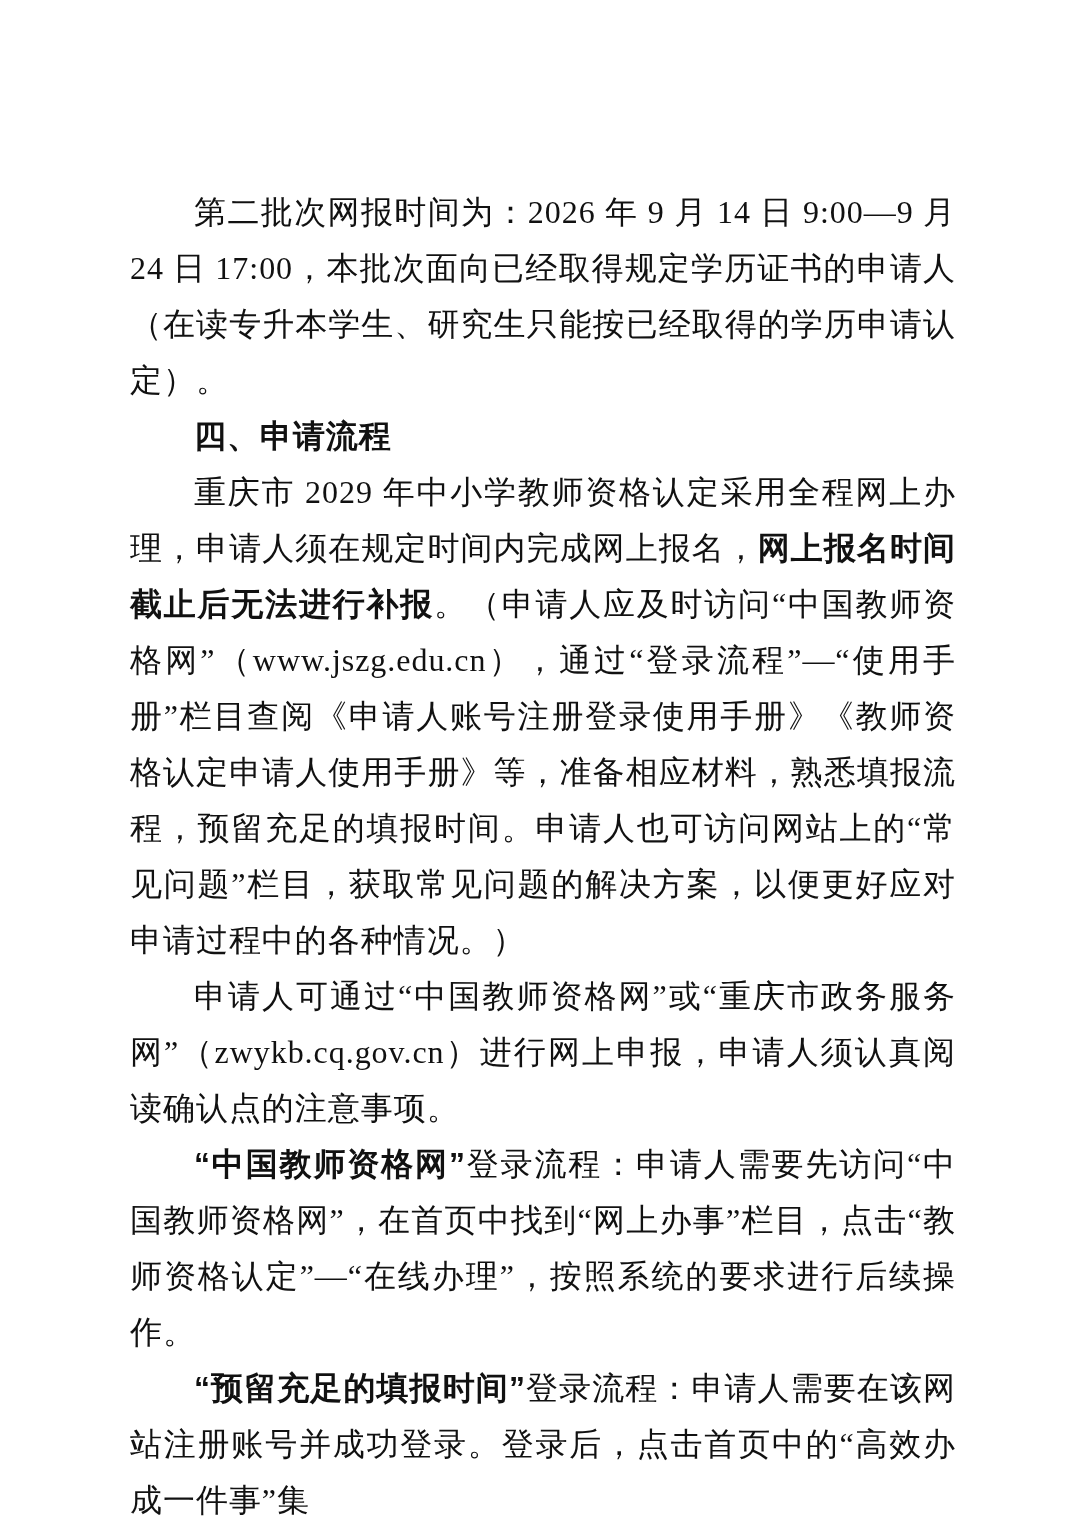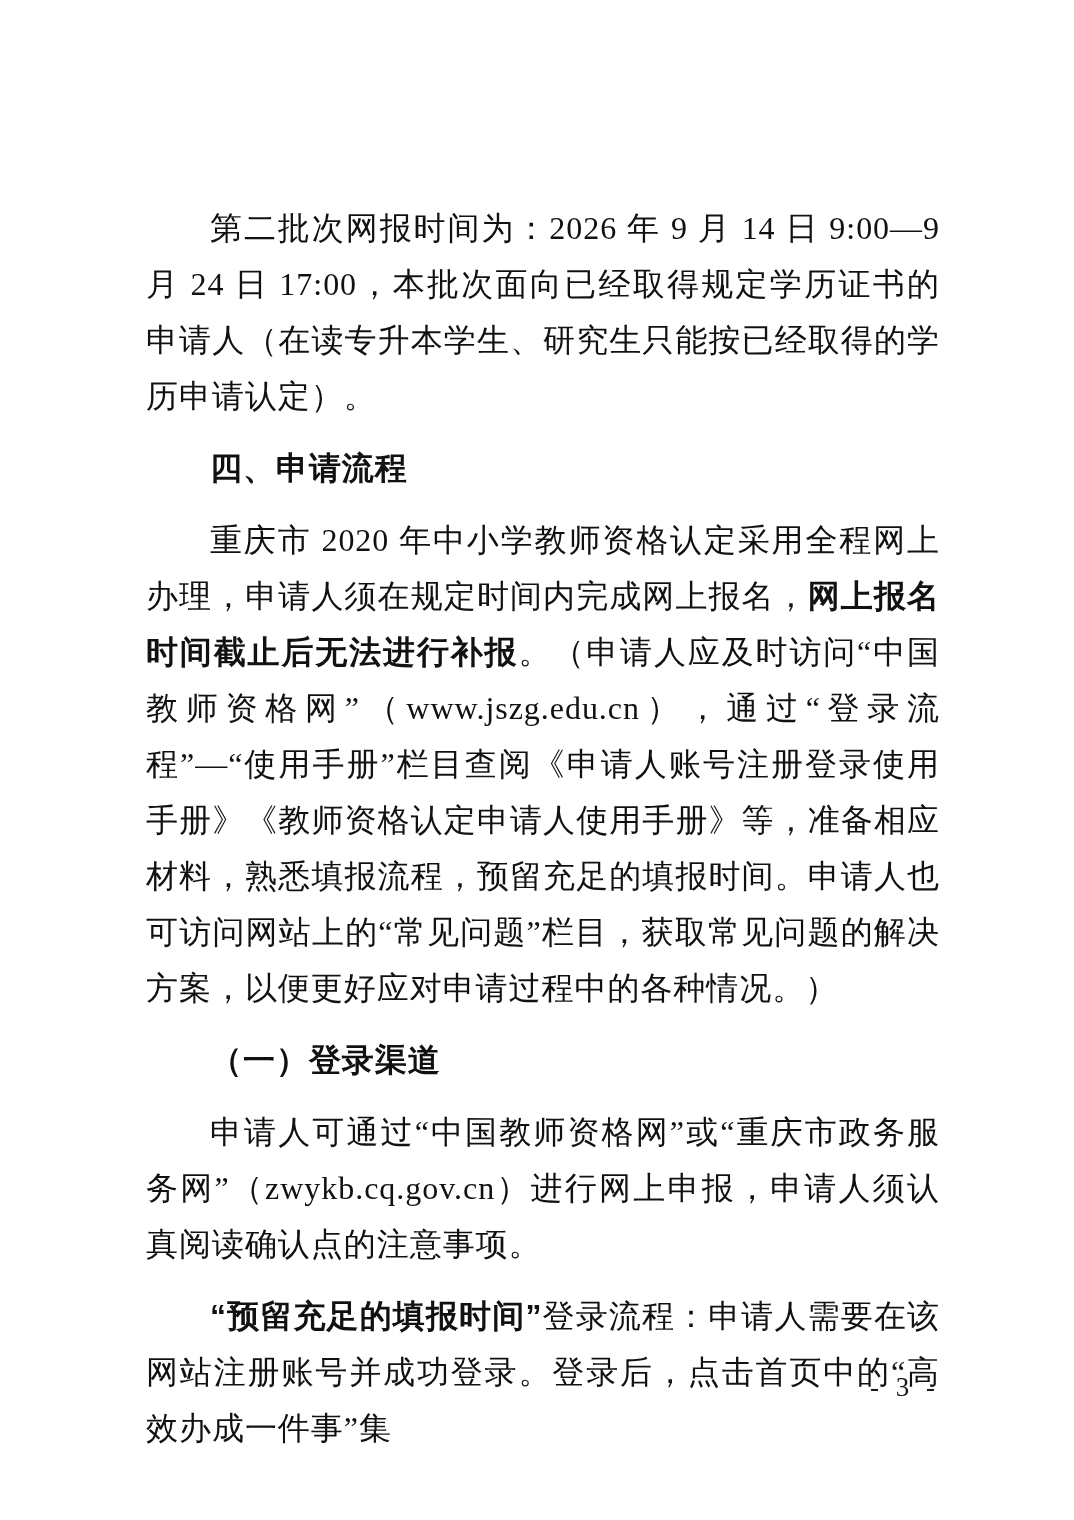--- a/index.html
+++ b/index.html
@@ -17,21 +17,21 @@
     overflow: hidden;
     color: #111111;
   }
   .content {
     position: absolute;
     left: 130px;
     top: 184px;
     width: 826px;
   }
   p.para {
-    margin: 16px;
+    margin: 0;
     padding: 0;
     font-size: 32px;
     line-height: 56px;
     text-align: justify;
     text-indent: 2em;
     letter-spacing: 0.03em;
     word-break: break-all;
   }
   .h-sans {
     font-family: Liberation Serif, serif;
@@ -58,25 +58,25 @@
 </head>
 <body>
 
 <div class="page">
   <div class="content">
 
     <p class="para"><span>第二批次网报时间为：2026 年 9 月 14 日 9:00—9 月 24 日 17:00，本批次面向已经取得规定学历证书的申请人（在读专升本学生、研究生只能按已经取得的学历申请认定）。</span></p>
 
     <p class="para h-sans"><span>四、申请流程</span></p>
 
-    <p class="para"><span>重庆市 2020 年中小学教师资格认定采用全程网上办理，申请人须在规定时间内完成网上报名，</span><span class="seg-bold">网上报名时间截止后无法进行补报</span><span>。（申请人应及时访问“中国教师资格网”（www.jszg.edu.cn），通过“登录流程”—“使用手册”栏目查阅《申请人账号注册登录使用手册》《教师资格认定申请人使用手册》等，准备相应材料，熟悉填报流程，预留充足的填报时间。申请人也可访问网站上的“常见问题”栏目，获取常见问题的解决方案，以便更好应对申请过程中的各种情况。）</span></p>
+    <p class="para"><span>重庆市 2029 年中小学教师资格认定采用全程网上办理，申请人须在规定时间内完成网上报名，</span><span class="seg-bold">网上报名时间截止后无法进行补报</span><span>。（申请人应及时访问“中国教师资格网”（www.jszg.edu.cn），通过“登录流程”—“使用手册”栏目查阅《申请人账号注册登录使用手册》《教师资格认定申请人使用手册》等，准备相应材料，熟悉填报流程，预留充足的填报时间。申请人也可访问网站上的“常见问题”栏目，获取常见问题的解决方案，以便更好应对申请过程中的各种情况。）</span></p>
 
-    <p class="para h-kai"><span>（一）登录渠道</span></p>
 
     <p class="para"><span>申请人可通过“中国教师资格网”或“重庆市政务服务网”（zwykb.cq.gov.cn）进行网上申报，申请人须认真阅读确认点的注意事项。</span></p>
 
+    <p class="para"><span class="seg-bold">“中国教师资格网”</span><span>登录流程：申请人需要先访问“中国教师资格网”，在首页中找到“网上办事”栏目，点击“教师资格认定”—“在线办理”，按照系统的要求进行后续操作。</span></p>
 
     <p class="para"><span class="seg-bold">“预留充足的填报时间”</span><span>登录流程：申请人需要在该网站注册账号并成功登录。登录后，点击首页中的“高效办成一件事”集</span></p>
 
   </div>
 
   <div class="page-number">- 3 -</div>
 </div>
 
 </body></html>

